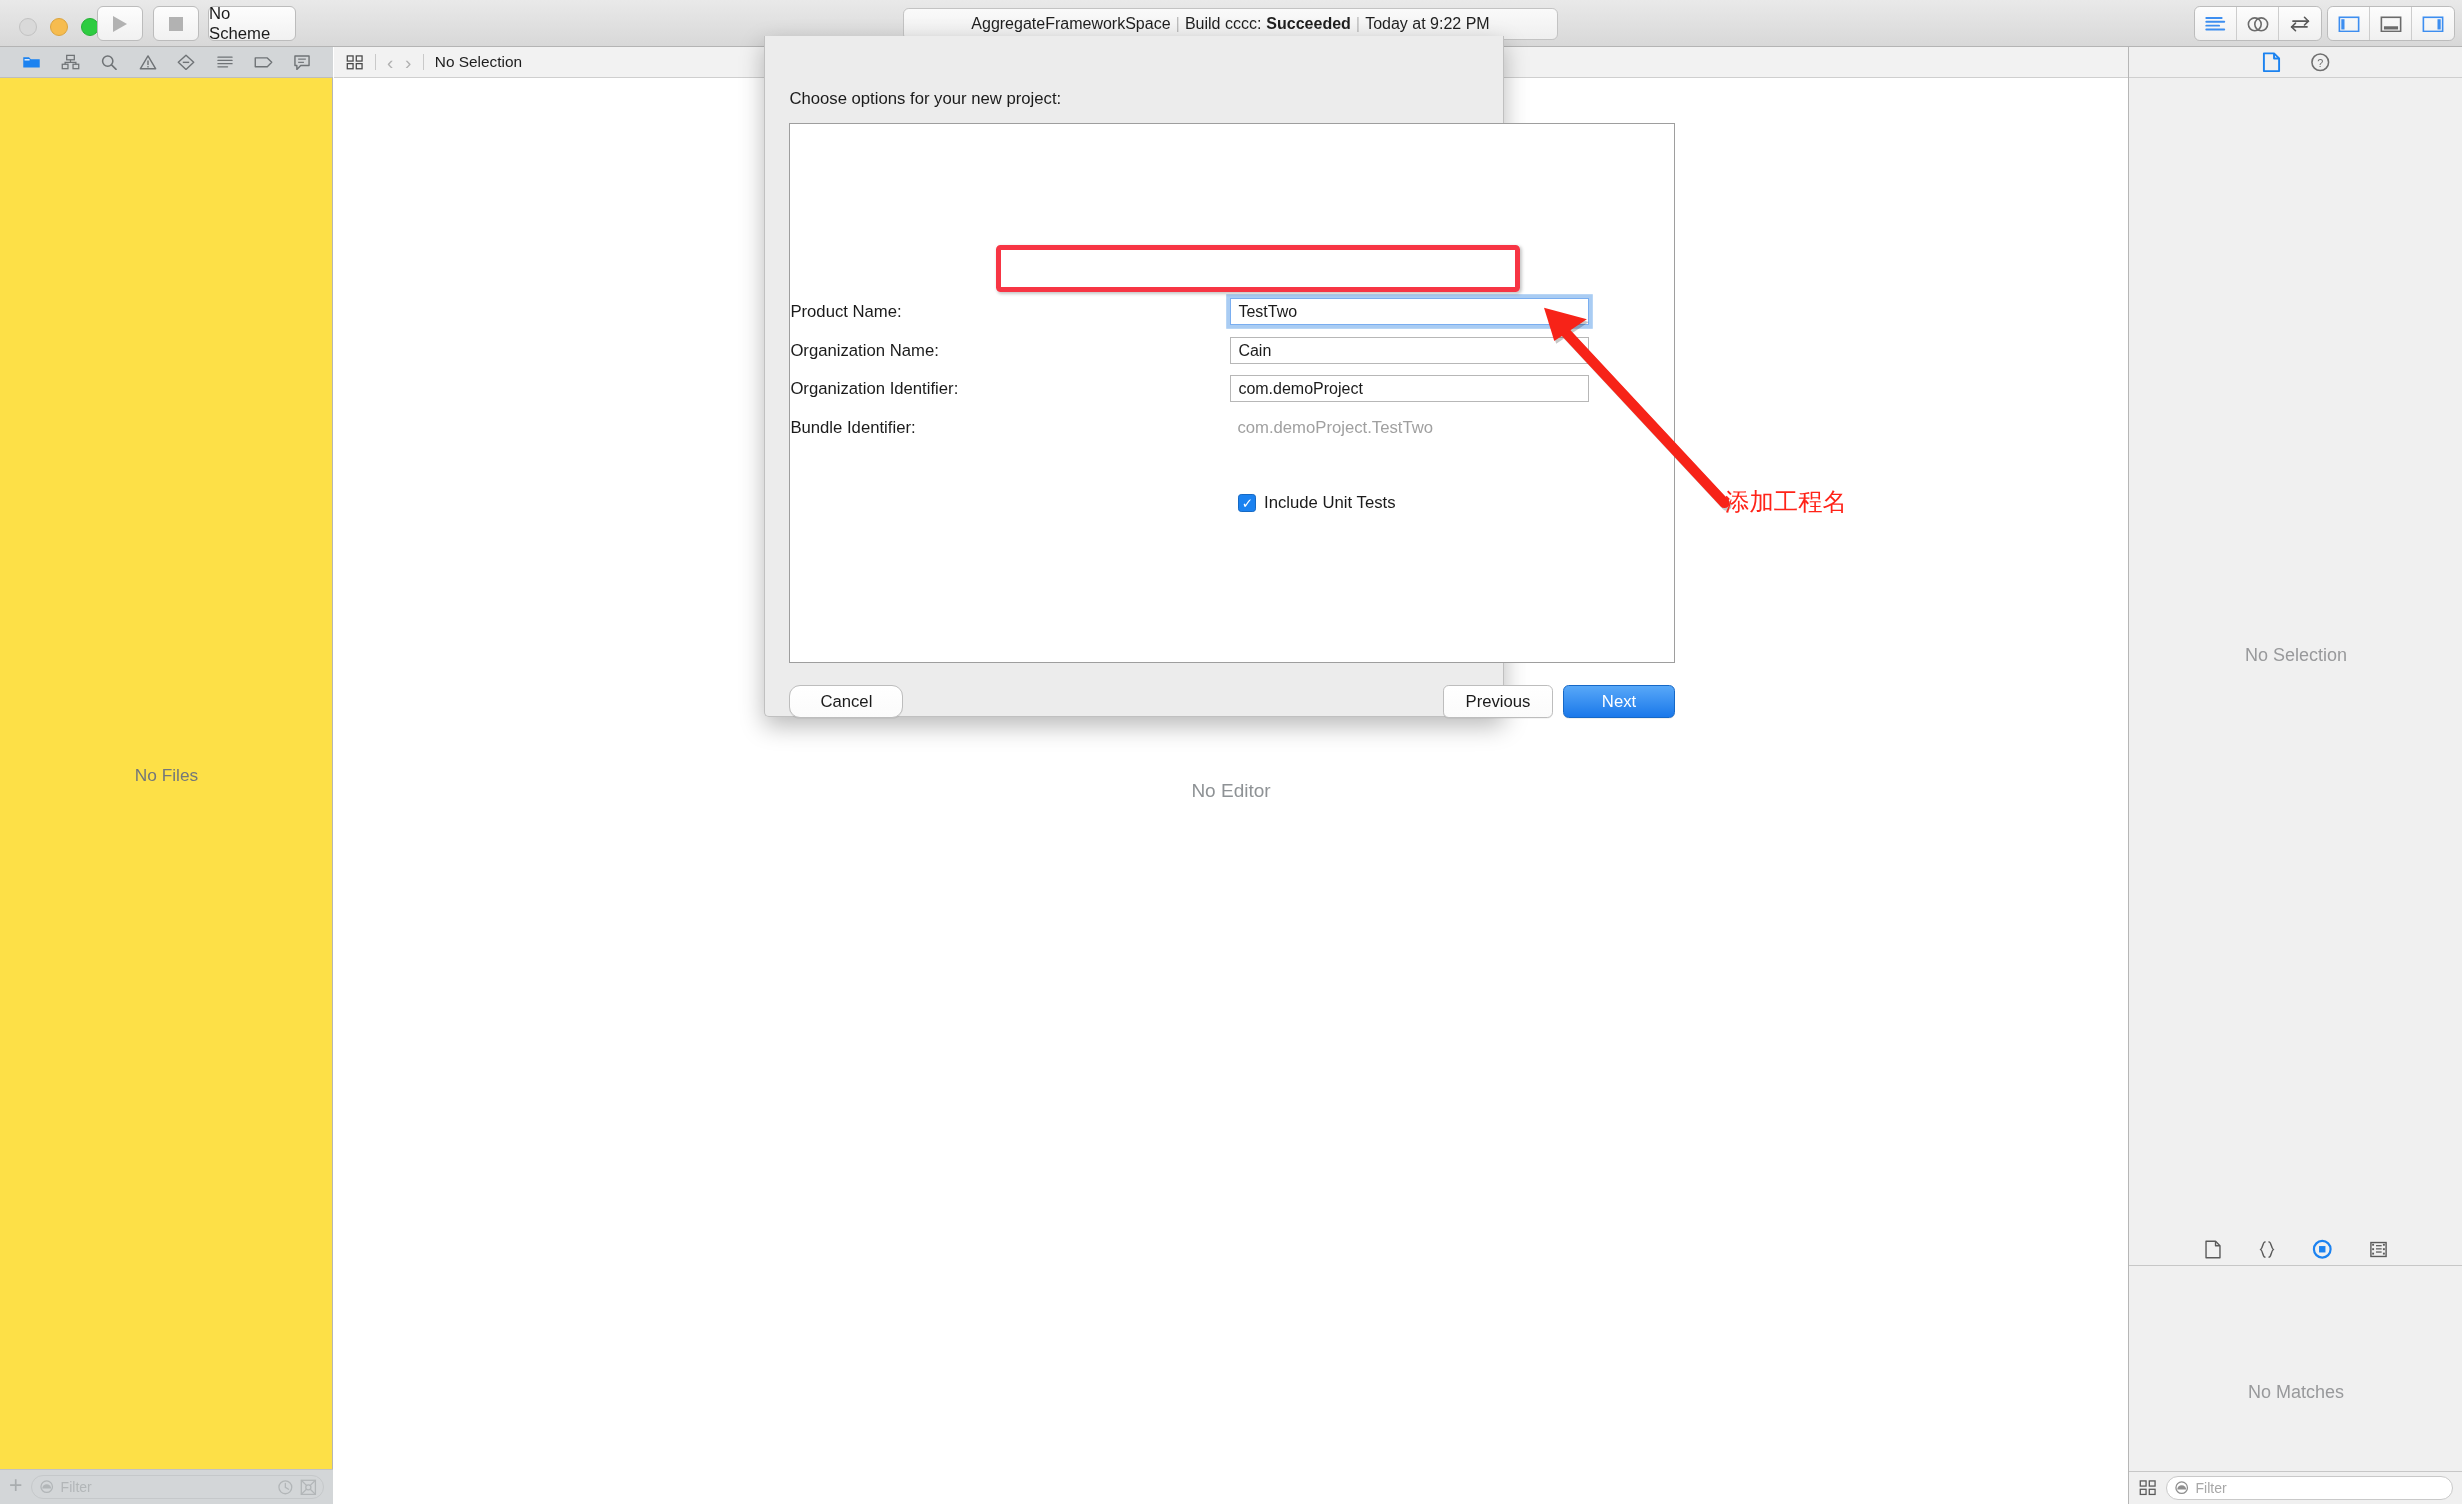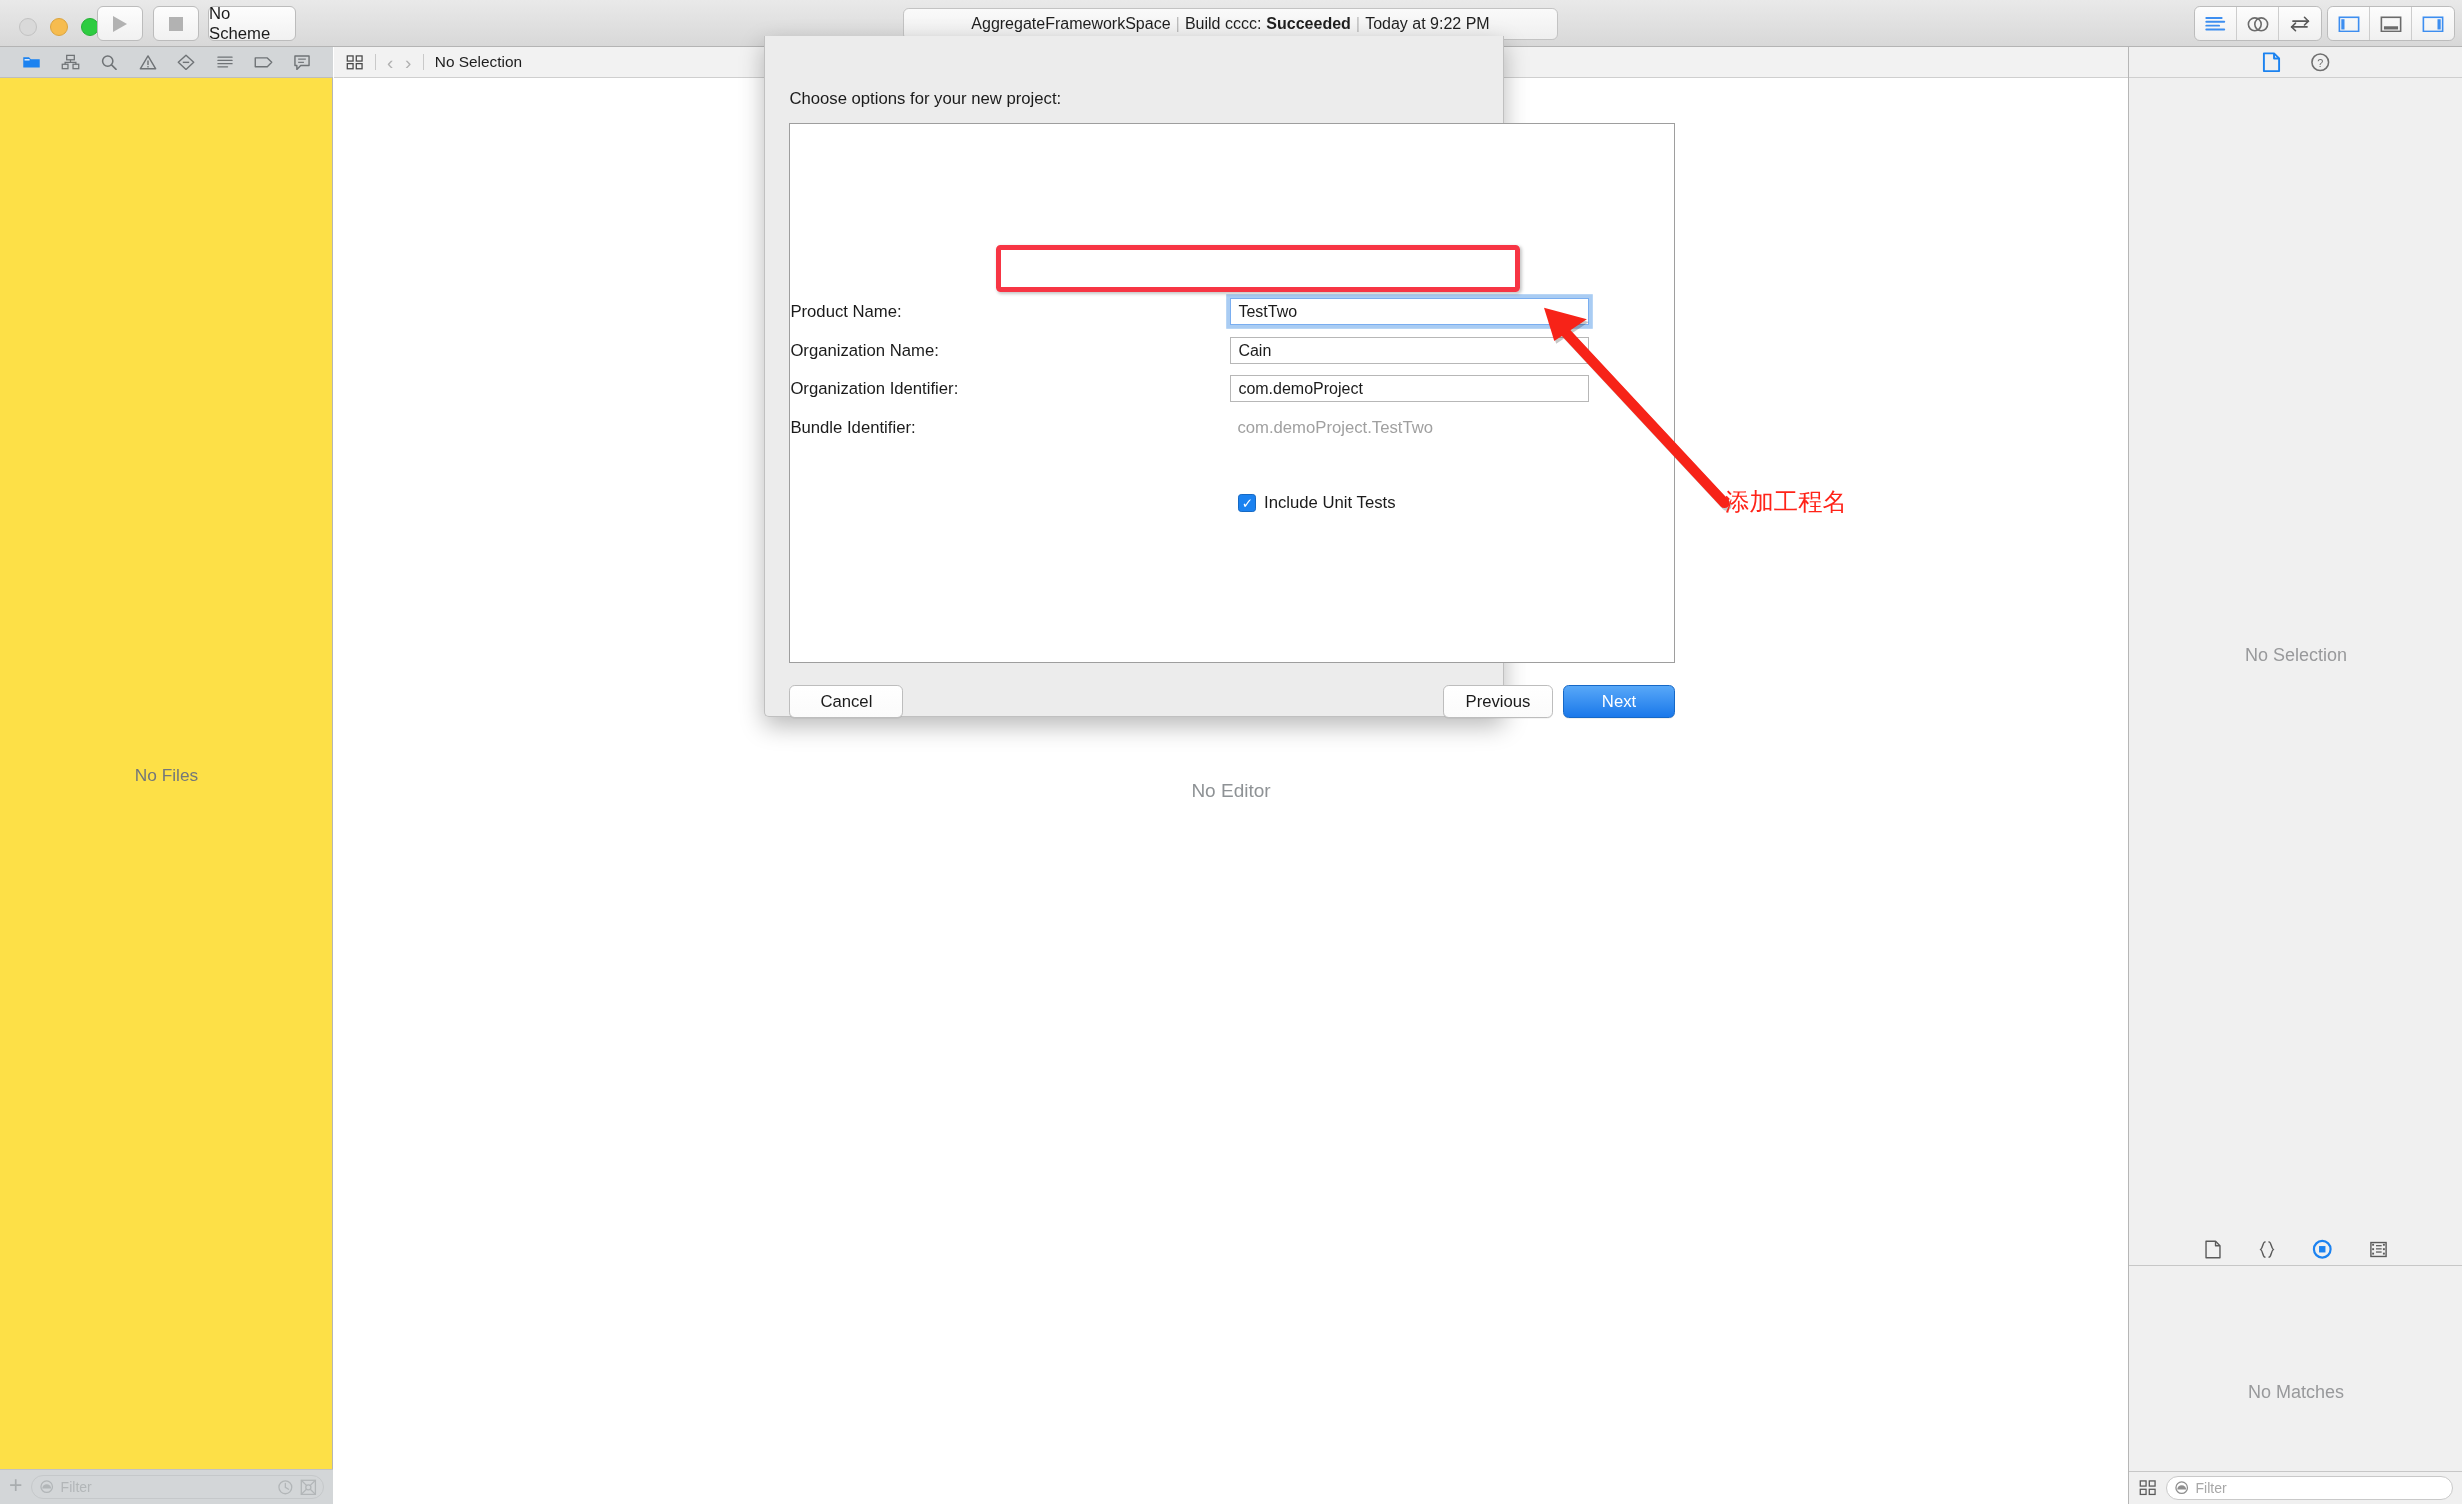--- a/index.html
+++ b/index.html
@@ -219,21 +219,21 @@
   .btn.plain {
     background: linear-gradient(to bottom,#ffffff,#fbfbfb);
     border: 0.6px solid #bdbdbd; color: #1b1b1b;
     box-shadow: 0 0.6px 0.6px rgba(0,0,0,0.09);
   }
   .btn.primary {
     background: linear-gradient(to bottom,#58a8f8,#1a78ea);
     border: 0.6px solid #1568c7; color: #ffffff;
     box-shadow: 0 0.6px 0.6px rgba(0,0,0,0.13);
   }
-  .btn-cancel { left: 24.4px; top: 649px; width: 114px; }
+  .btn-cancel { left: 24.4px; top: 649px; width: 114px; border-radius: 11px; }
   .btn-prev   { left: 678px; top: 649px; width: 110px; }
   .btn-next   { left: 798px; top: 649px; width: 112px; }
 
   
   .redbox {
     position: absolute; left: 996px; top: 245px; width: 524px; height: 47px;
     border: 5.8px solid #f73544; border-radius: 4.5px;
     box-shadow: 1.3px 1.9px 3.2px rgba(0,0,0,0.22);
     pointer-events: none;
   }

